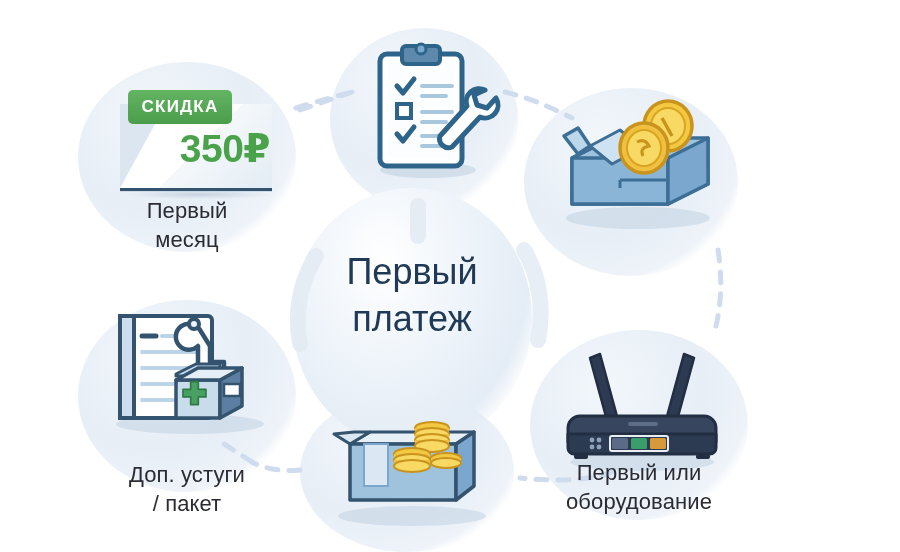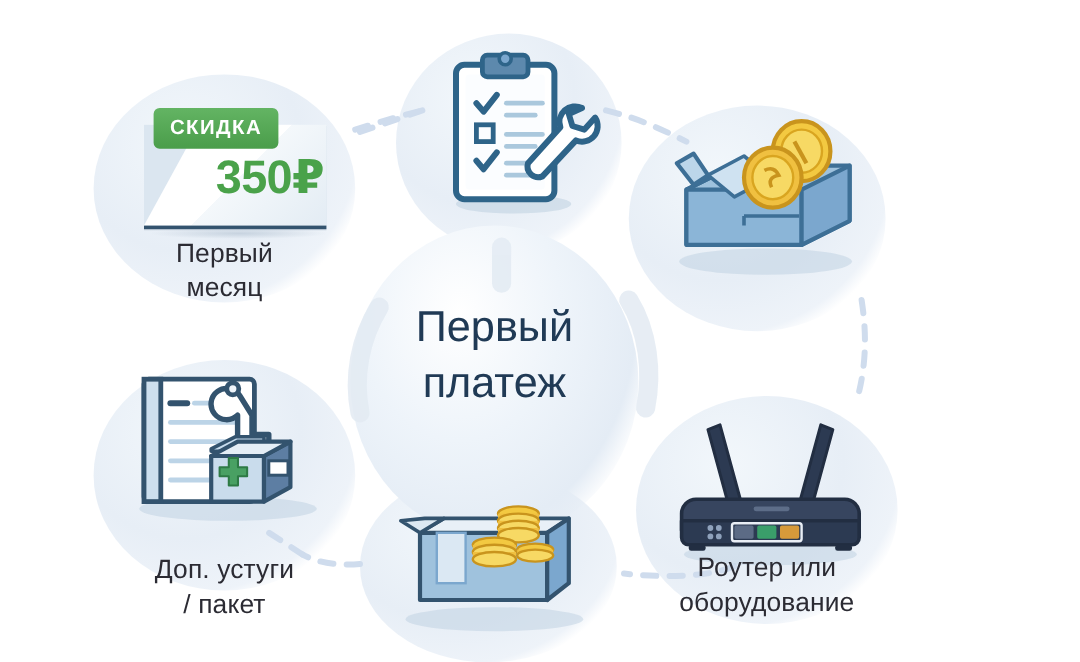--- a/index.html
+++ b/index.html
@@ -179,21 +179,21 @@
         <circle cx="40" cy="107" r="2.4" fill="#8fa2bc"></circle>
         <circle cx="47" cy="107" r="2.4" fill="#8fa2bc"></circle>
       </g>
       <rect x="58" y="96" width="58" height="15" rx="2" fill="none" stroke="#e9eef5" stroke-width="2"></rect>
       <rect x="60" y="98" width="16" height="11" rx="1.5" fill="#5c6b85"></rect>
       <rect x="79" y="98" width="16" height="11" rx="1.5" fill="#3a9e6a"></rect>
       <rect x="98" y="98" width="16" height="11" rx="1.5" fill="#d79a3a"></rect>
       <rect x="22" y="114" width="14" height="5" rx="2" fill="#222e42"></rect>
       <rect x="144" y="114" width="14" height="5" rx="2" fill="#222e42"></rect>
     </svg>
-    <div class="label" style="left:-21px;top:128px;">Роутер или
+    <div class="label" style="left:-21px;top:128px;">Первый или
 оборудование</div>
   </div>
 
   <div class="node" style="left:300px;top:392px;width:214px;height:160px;">
     <svg class="art" style="left:16px;top:6px;" width="190" height="140" viewBox="0 0 190 140" xmlns="http://www.w3.org/2000/svg">
       <ellipse cx="96" cy="118" rx="74" ry="10" fill="#b9cddd" opacity=".45"></ellipse>
       <path d="M34,46 l20,-12 l104,0 l-18,12 z" fill="#e8f0f7" stroke="#33536e" stroke-width="3" stroke-linejoin="round"></path>
       <path d="M34,46 l106,0 l0,56 l-106,0 z" fill="#9fc2dd" stroke="#33536e" stroke-width="3.5" stroke-linejoin="round"></path>
       <path d="M140,46 l18,-12 l0,54 l-18,14 z" fill="#7ba7ce" stroke="#33536e" stroke-width="3.5" stroke-linejoin="round"></path>
       <path d="M34,46 l-16,-10 l20,-2 l16,0 z" fill="#dce8f2" stroke="#33536e" stroke-width="3" stroke-linejoin="round"></path>

